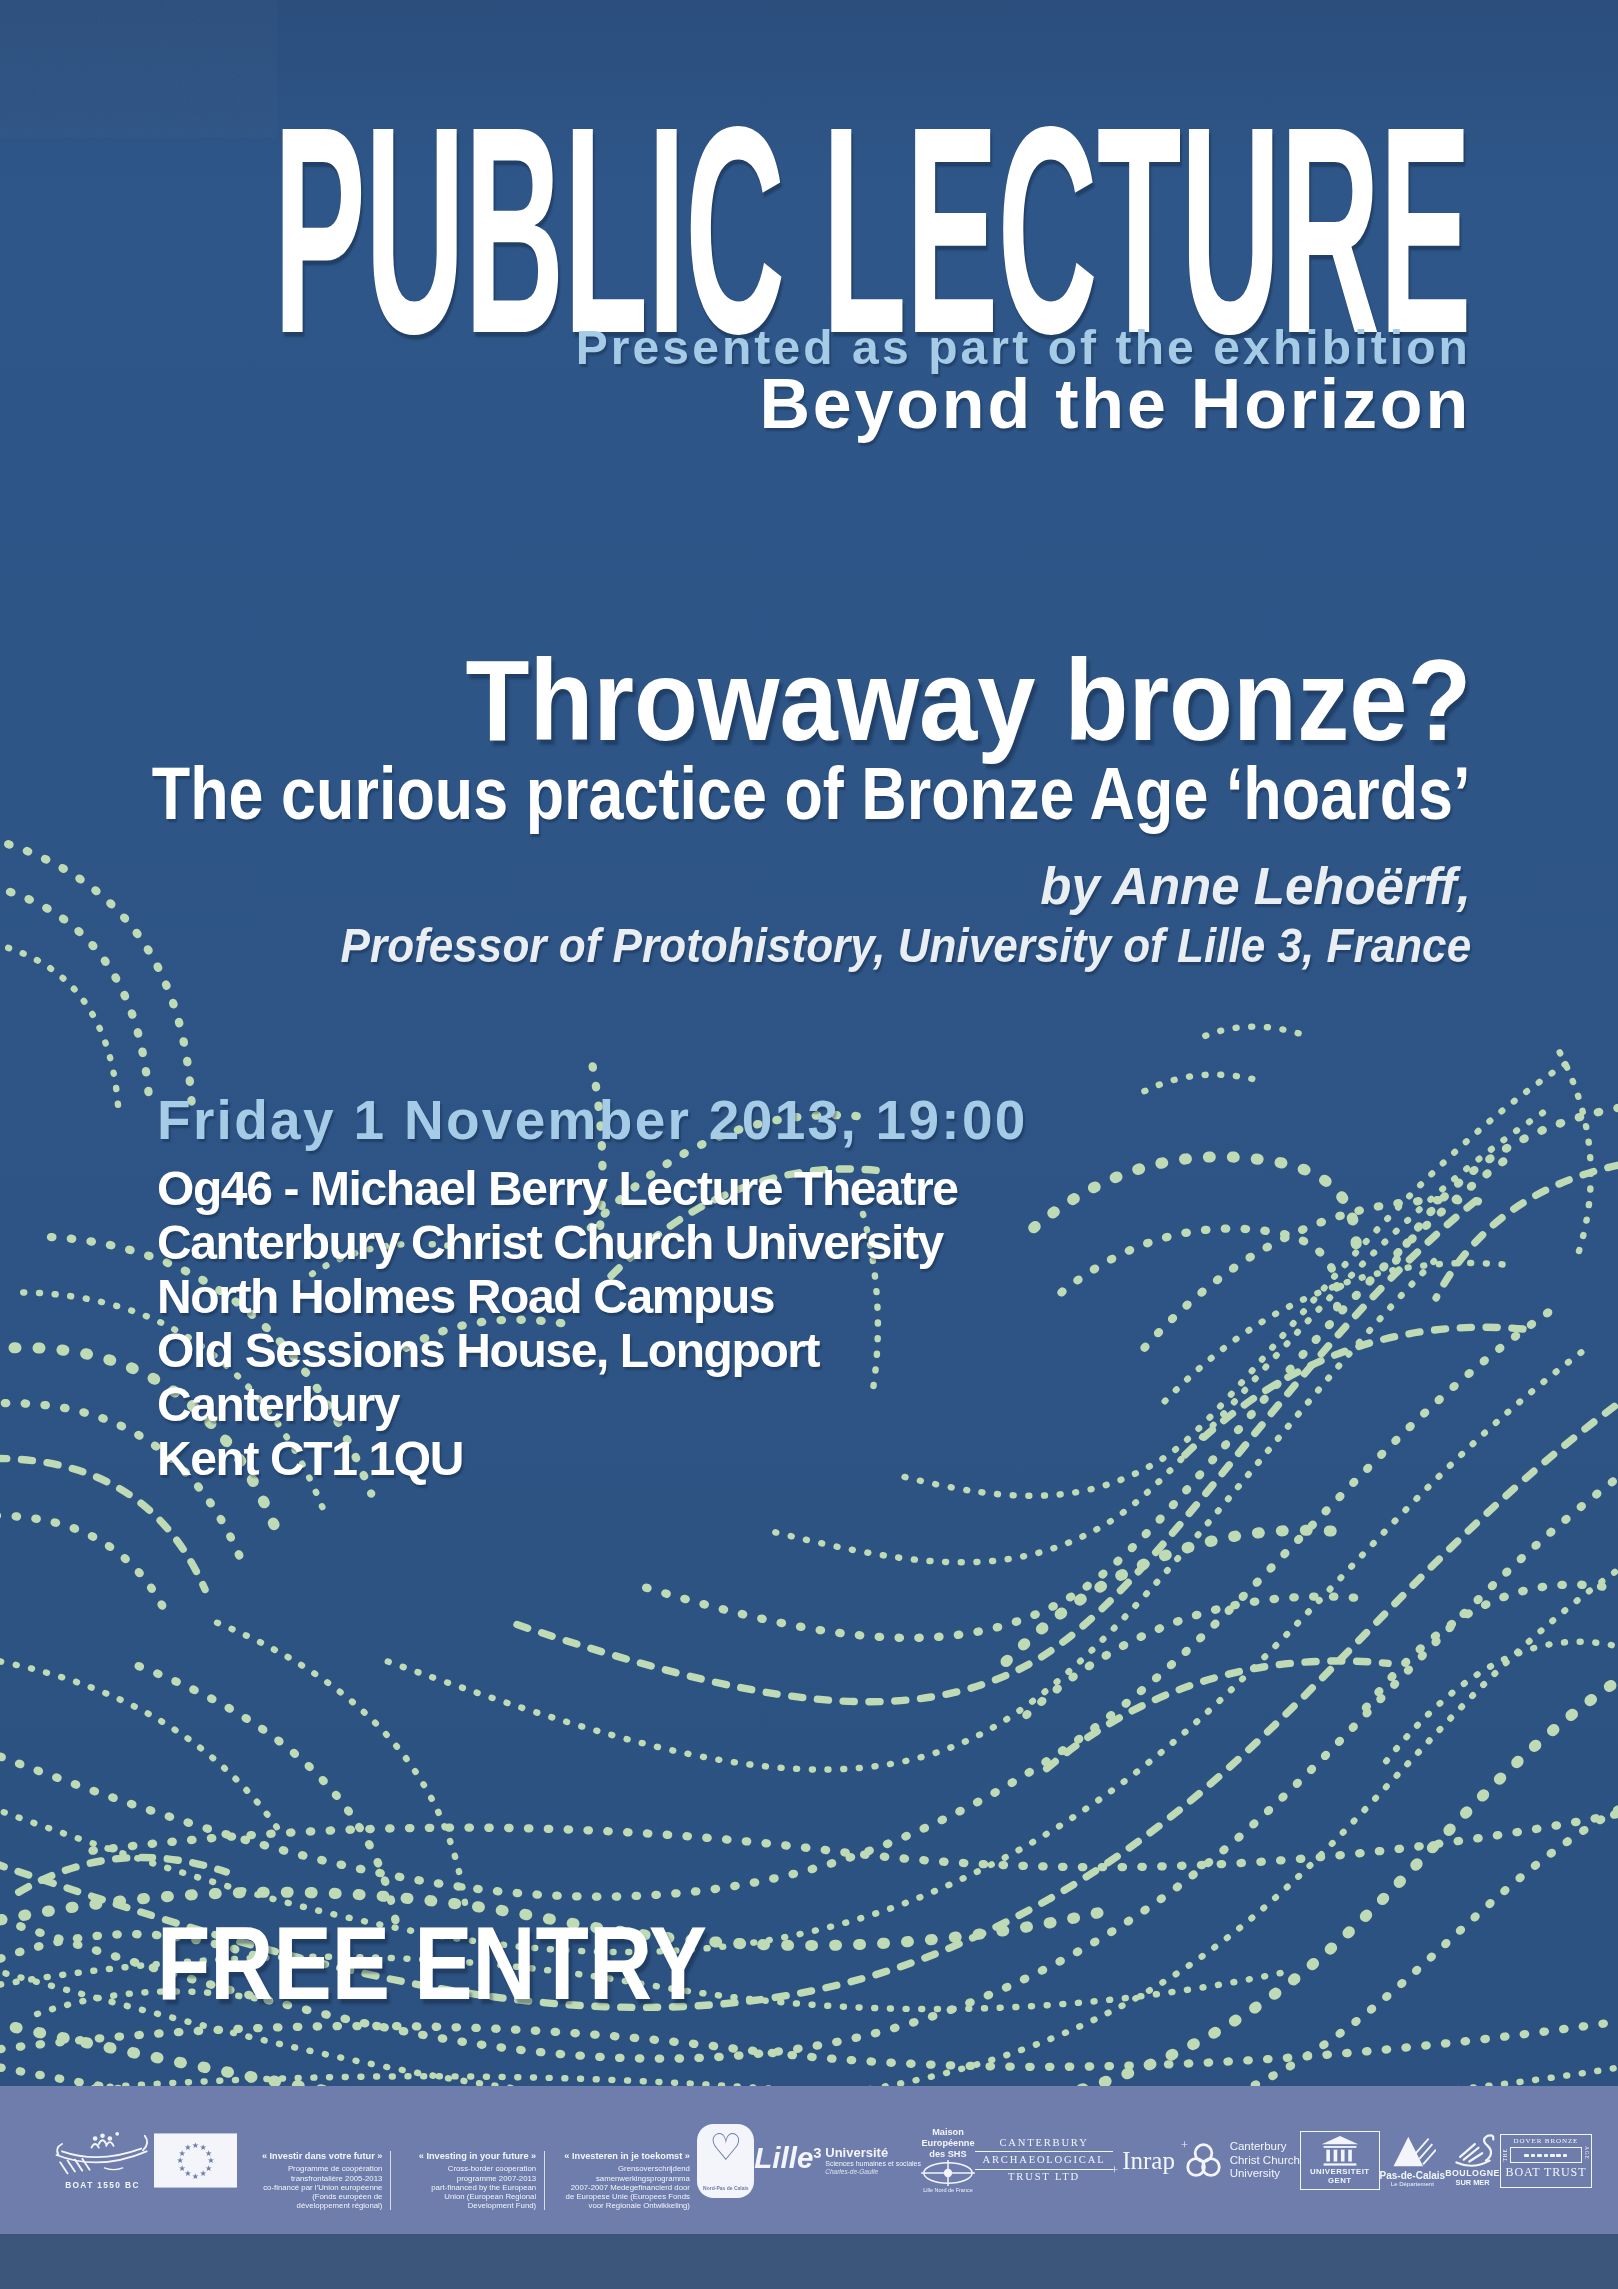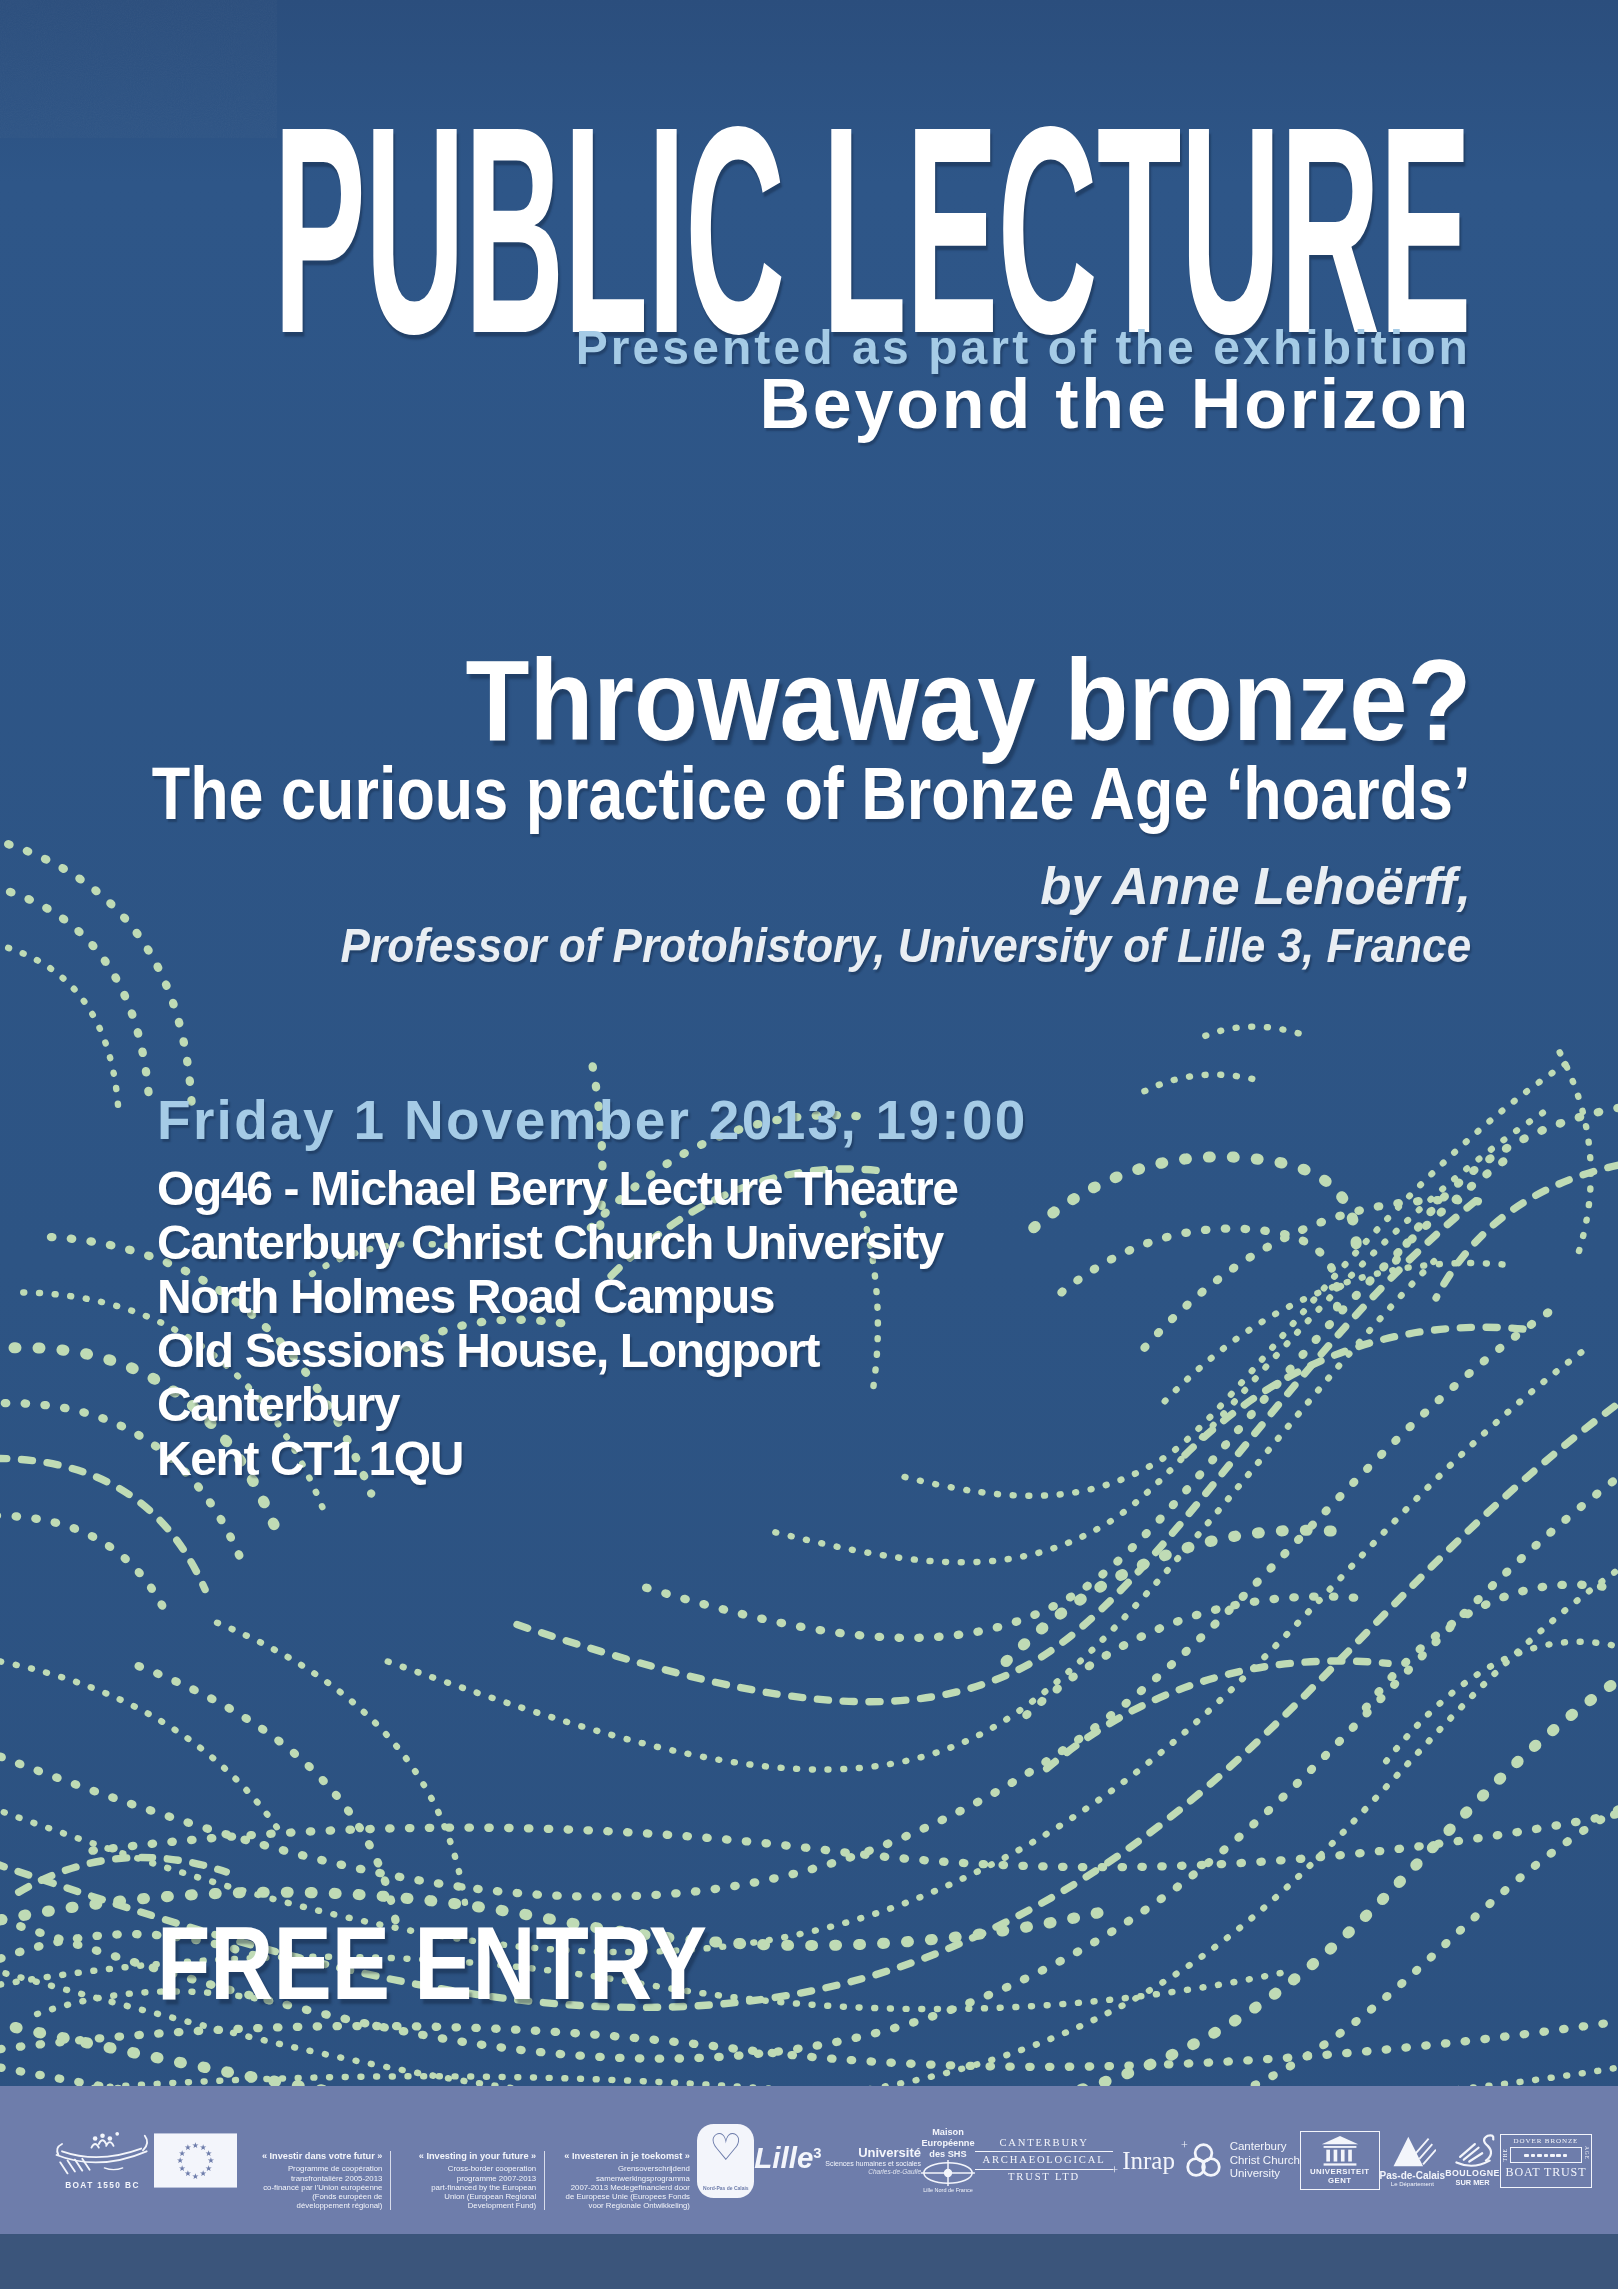--- a/index.html
+++ b/index.html
@@ -43,21 +43,21 @@
   .footer,.footer *{line-height:1.18;}
   .lg{flex:0 0 auto;text-align:center;}
   .lg svg{display:block;margin:0 auto;}
   .boatcap{font-size:8.3px;letter-spacing:1.4px;margin-top:1.8px;font-weight:700;}
   .eucol{width:138px;font-size:7.8px;text-align:right;padding:0 7.4px;margin-top:40px;}
   .eucol .eutitle{font-size:9.2px;font-weight:700;margin-bottom:2.8px;}
   .eucol.sep{border-left:0.9px solid rgba(243,245,251,.8);}
   .heartbox{width:57px;height:74px;background:#f3f5fb;border-radius:16.6px;position:relative;}
   .heartbox .hglyph{position:absolute;top:5.5px;left:0;right:0;font-size:37px;color:#6e7dab;line-height:1;}
   .heartbox .hcap{position:absolute;bottom:5.5px;left:0;right:0;font-size:5px;color:#6e7dab;font-weight:700;}
-  .lille{display:flex;align-items:flex-start;justify-content:center;gap:3.7px;text-align:right;}
+  .lille{display:flex;align-items:flex-start;justify-content:center;gap:3.7px;text-align:left;}
   .lille .lw{font-size:29.5px;font-weight:700;font-style:italic;line-height:.9;}
   .lille .lsup{font-size:14.8px;font-weight:700;vertical-align:top;}
   .lille .lr1{font-size:13px;font-weight:700;}
   .lille .lr2{font-size:7px;}
   .lille .lr3{font-size:6.5px;font-style:italic;opacity:.85;}
   .maison{font-size:9.2px;font-weight:700;}
   .maison .mcap{font-size:5.5px;font-weight:400;margin-top:1.8px;}
   .cat{font-family:"Liberation Serif",serif;font-size:10.6px;letter-spacing:1.8px;width:138px;}
   .cat .catl{padding:1.8px 0;}
   .cat .rule{border-bottom:0.9px solid #f3f5fb;}
@@ -219,21 +219,21 @@
       <div>programme 2007-2013</div>
       <div>part-financed by the European</div>
       <div>Union (European Regional</div>
       <div>Development Fund)</div>
     </div>
 
     <div class="lg eucol sep">
       <div class="eutitle">« Investeren in je toekomst »</div>
       <div>Grensoverschrijdend</div>
       <div>samenwerkingsprogramma</div>
-      <div>2007-2013 Medegefinancierd door</div>
+      <div>2007-2007 Medegefinancierd door</div>
       <div>de Europese Unie (Europees Fonds</div>
       <div>voor Regionale Ontwikkeling)</div>
     </div>
 
     <div class="lg heartbox">
       <div class="hglyph">♡</div>
       <div class="hcap">Nord-Pas de Calais</div>
     </div>
 
     <div class="lg lille">

